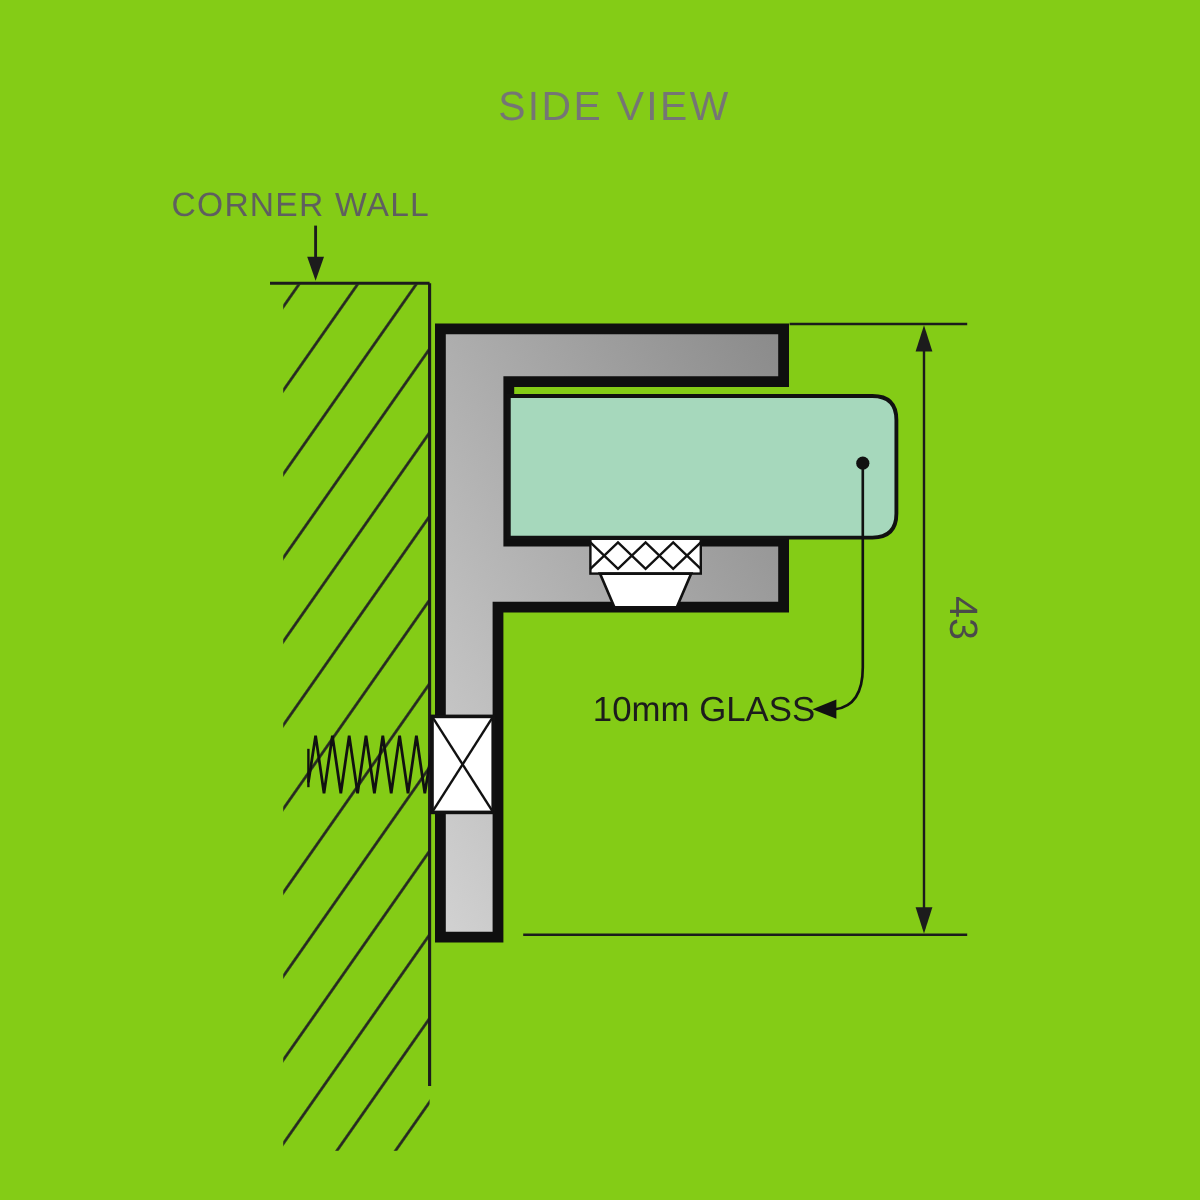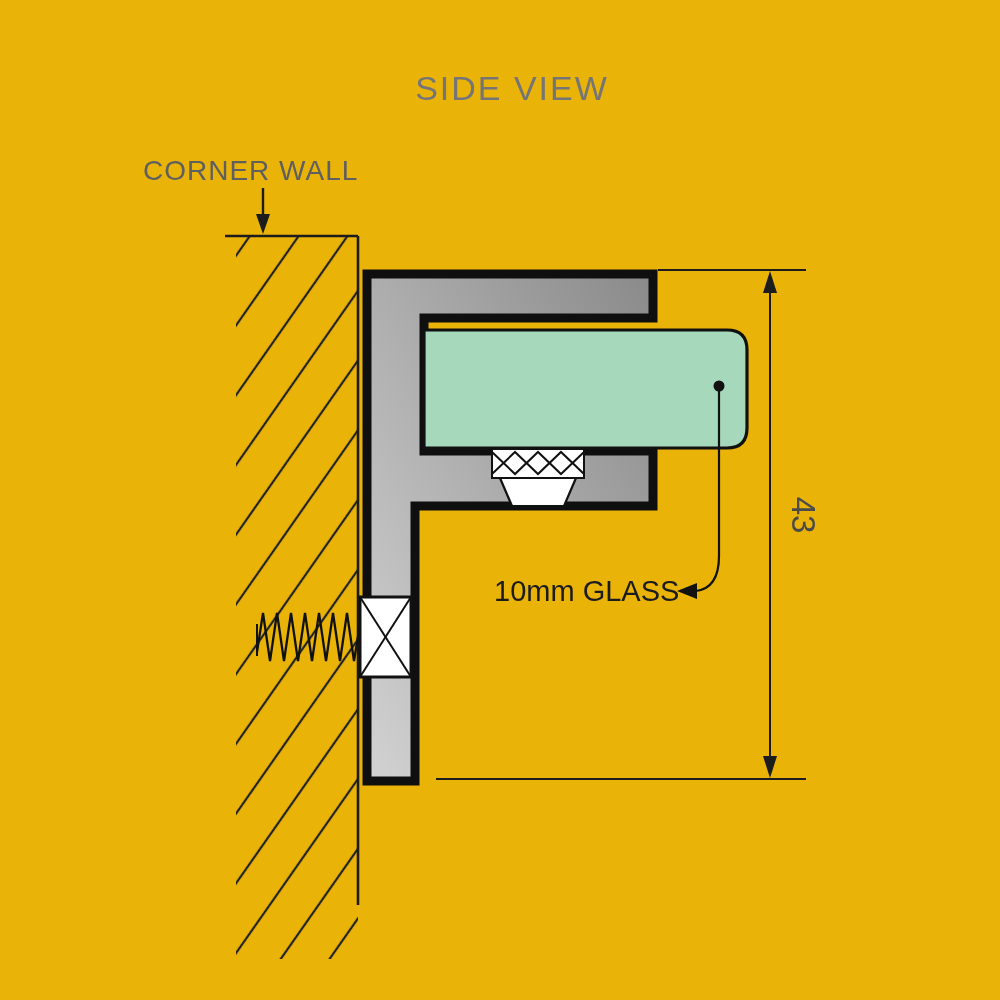--- a/index.html
+++ b/index.html
@@ -4,21 +4,21 @@
 <style>
   html, body {
     margin: 0;
     padding: 0;
     background: #ffffff;
   }
   .canvas {
     position: relative;
     width: 1000px;
     height: 1000px;
-    background: #eab308;
+    background: #84cc16;
     font-family: "Liberation Sans", sans-serif;
     overflow: hidden;
   }
   svg text {
     font-family: "Liberation Sans", sans-serif;
   }
   .title-text {
     font-size: 34px;
     letter-spacing: 2px;
     fill: #757575;

